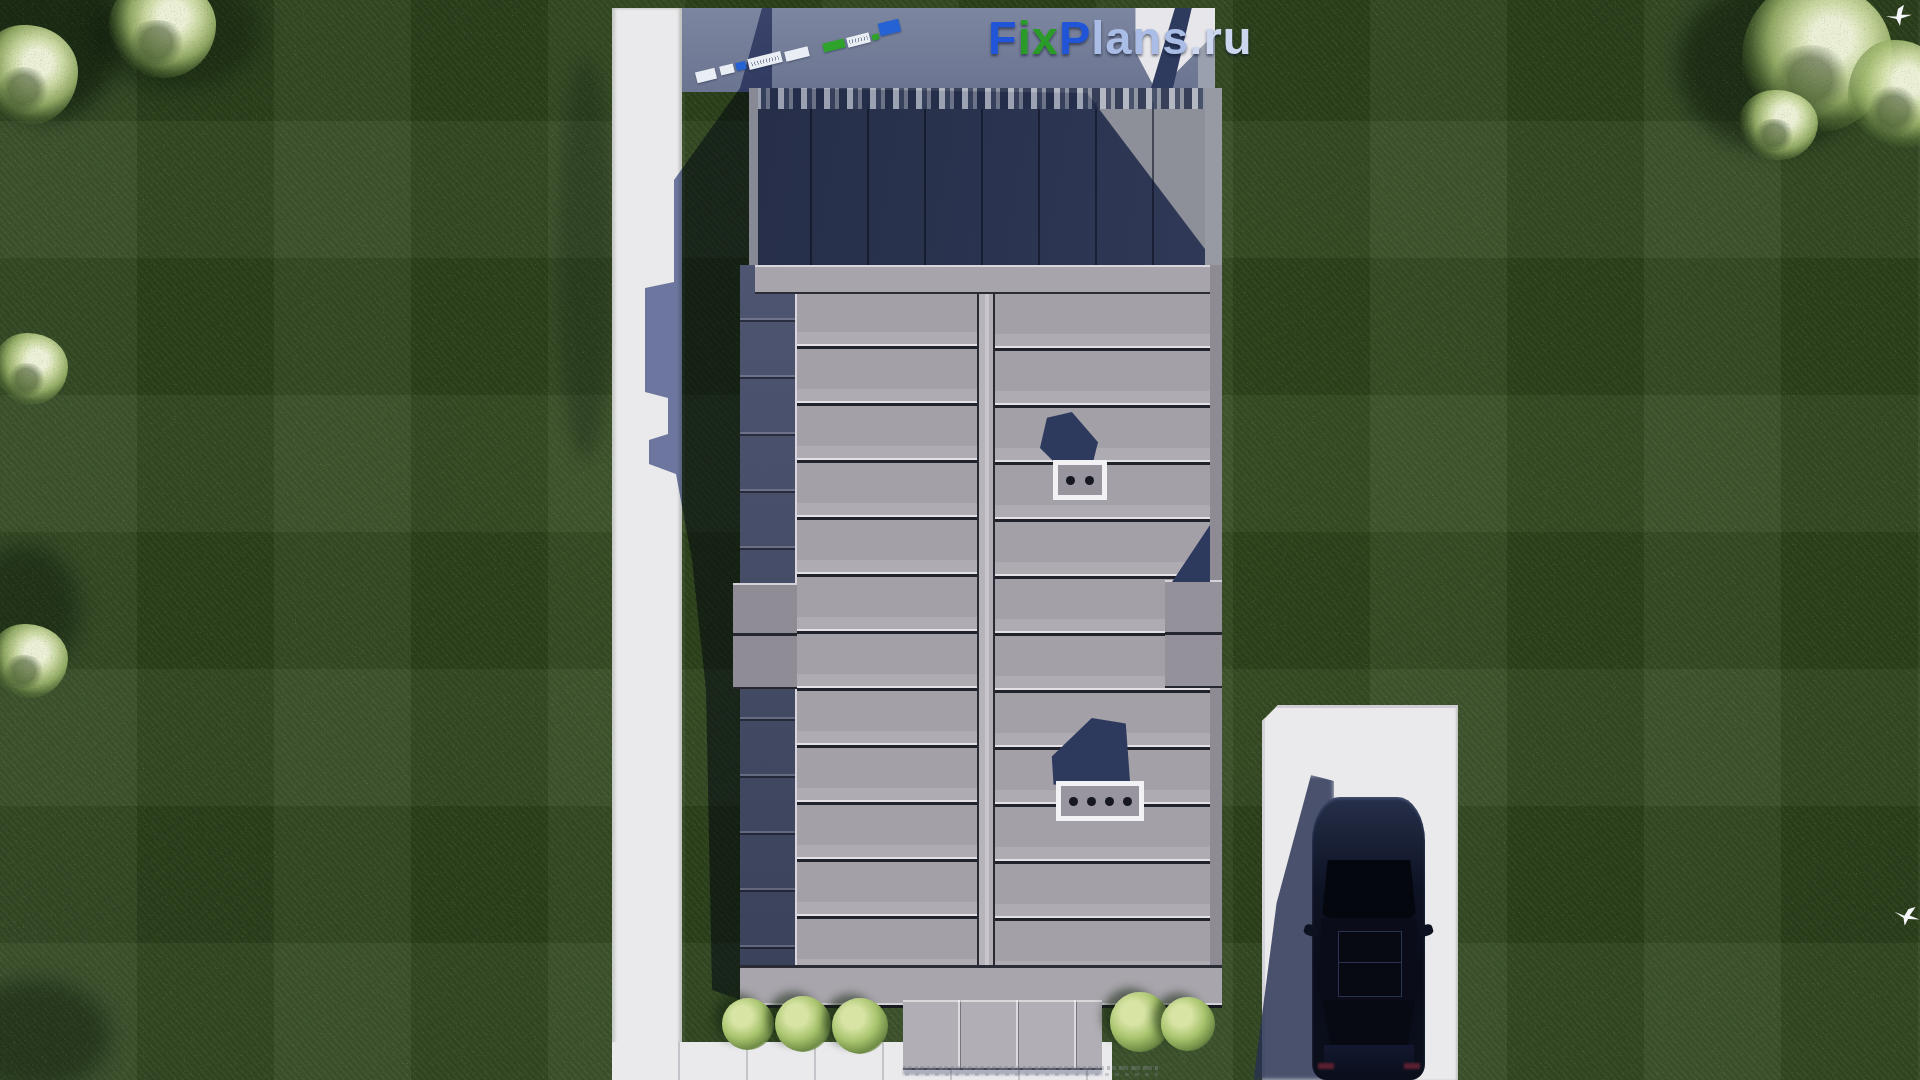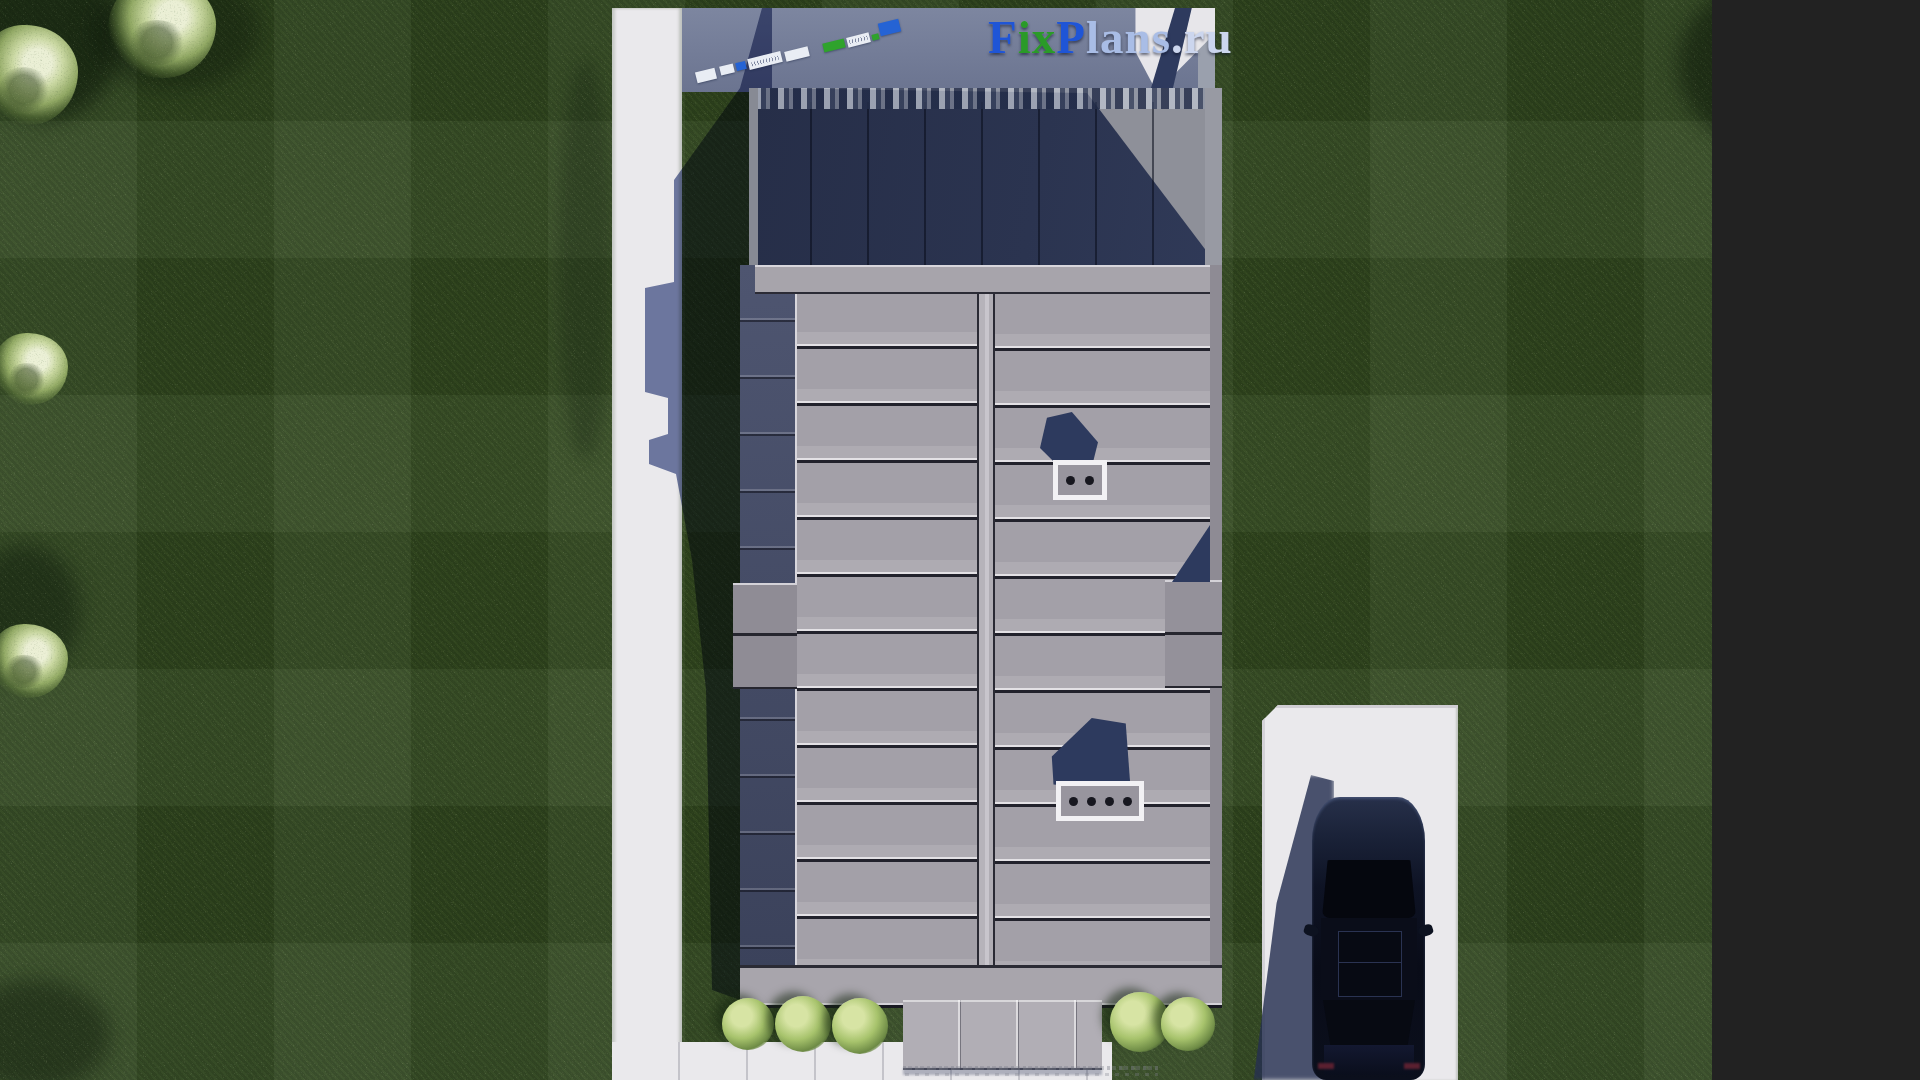--- a/index.html
+++ b/index.html
@@ -1,17 +1,17 @@
 <!DOCTYPE html>
 <html><head>
 <meta charset="utf-8">
 <style>
   html,body{margin:0;padding:0;background:#222;}
-  #stage{position:relative;width:1712px;height:1080px;overflow:hidden;
-         font-family:Liberation Serif, serif;
+  #stage{position:relative;width:1920px;height:1080px;overflow:hidden;
+         font-family:Liberation Sans, sans-serif;
          background:
            repeating-linear-gradient(90deg, rgba(255,255,255,0.035) 0 137px, rgba(0,0,0,0.05) 137px 274px),
            repeating-linear-gradient(0deg, rgba(255,255,255,0.03) 0 137px, rgba(0,0,0,0.06) 137px 274px),
            repeating-linear-gradient(48deg, rgba(140,170,90,0.05) 0 2px, rgba(10,20,5,0.06) 2px 5px),
            radial-gradient(140% 120% at 55% 45%, #33491f 0%, #2e441e 55%, #273c1a 85%, #203316 100%);}
   .abs{position:absolute;}
   
   .tree{position:absolute;border-radius:46% 54% 50% 50%/52% 48% 55% 45%;
         background:radial-gradient(circle at 60% 38%, rgba(242,246,220,.97) 0 16%, rgba(210,224,168,.95) 30%,
                    rgba(160,184,110,.88) 48%, rgba(100,126,64,.55) 63%, rgba(40,60,25,0) 74%);

